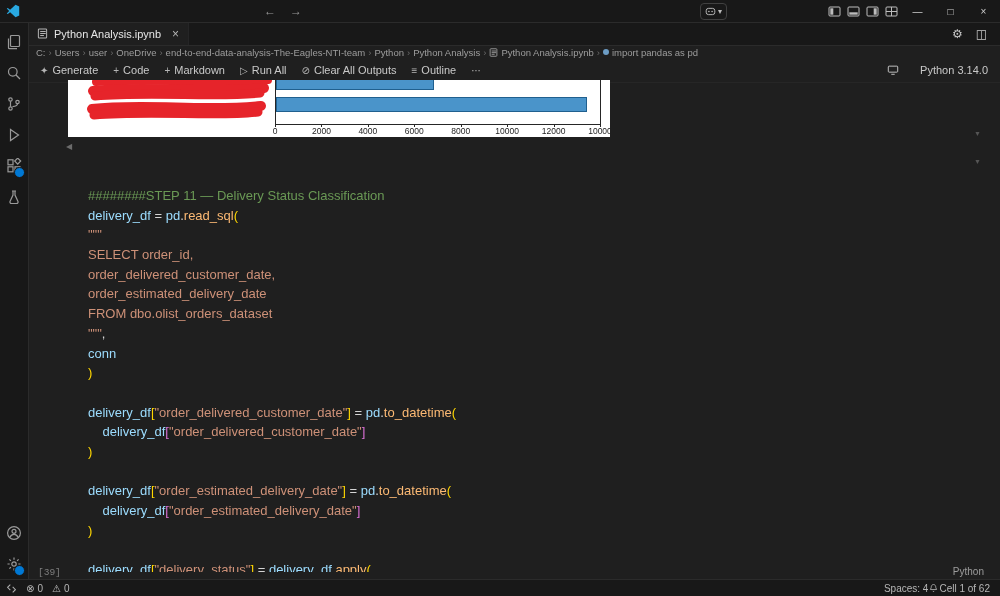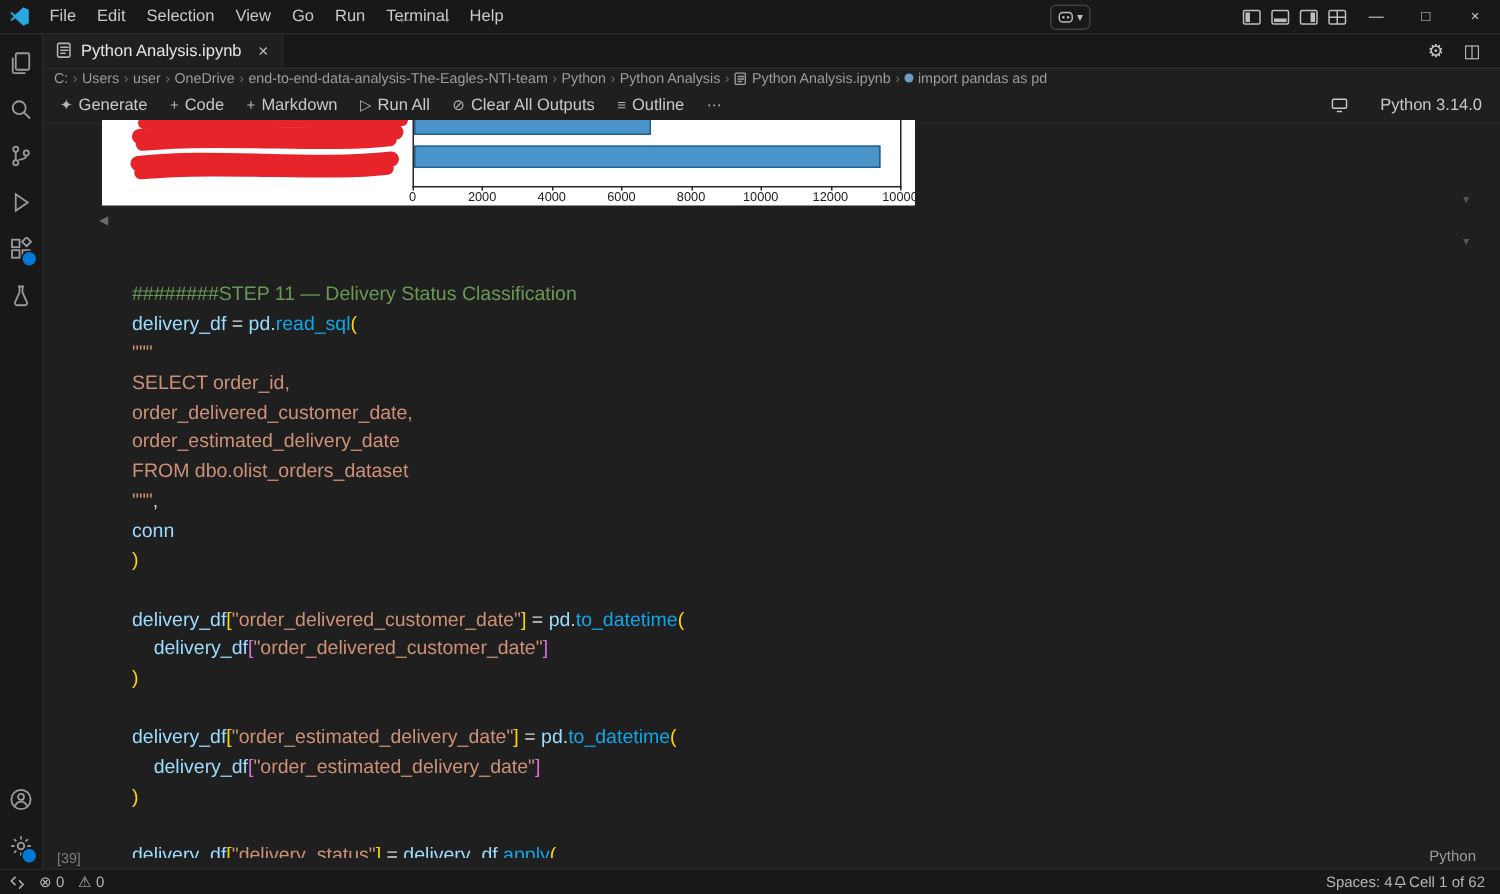--- a/index.html
+++ b/index.html
@@ -42,22 +42,22 @@
   #output{position:absolute;left:40px;top:58px;width:542px;height:57px;background:#ffffff;overflow:hidden;z-index:5}
   .spine{position:absolute;background:#262626}
   .bar{position:absolute;left:208px;height:13px;background:#4a94ca;border:1px solid #20608f}
   .tickmark{position:absolute;top:44px;width:1px;height:3px;background:#262626}
   .ticklabel{position:absolute;top:46px;transform:translateX(-50%);font-size:8.5px;color:#1c1c1c}
   .scribbles{position:absolute;left:0;top:0;z-index:6}
   
   #code{position:absolute;left:60px;top:164px;width:900px;height:386px;overflow:hidden;
         font-family:Liberation Sans, sans-serif;font-size:13px;line-height:19.7px;white-space:pre;cursor:text}
   .cl{height:19.7px}
-  .t-c{color:#6a9955}.t-v{color:#9cdcfe}.t-f{color:#0ea5e9}.t-s{color:#ce9178}.t-o{color:#d4d4d4}.t-b{color:#ffd700}.t-b2{color:#da70d6}
-  .exec{position:absolute;left:10px;top:545px;font-family:Liberation Sans, sans-serif;font-size:9.5px;color:#7f7f7f}
+  .t-c{color:#6a9955}.t-v{color:#9cdcfe}.t-f{color:#fdba74}.t-s{color:#ce9178}.t-o{color:#d4d4d4}.t-b{color:#ffd700}.t-b2{color:#da70d6}
+  .exec{position:absolute;left:10px;top:545px;font-family:Liberation Mono, monospace;font-size:9.5px;color:#7f7f7f}
   .cell-lang{position:absolute;right:16px;top:544px;font-size:10px;color:#9d9d9d}
   .scroll-left{position:absolute;left:38px;top:120px;font-size:8px;color:#6b6b6b}
   .scroll-hint{position:absolute;left:946px;font-size:7px;color:#555555}
   
   .statusbar{position:absolute;left:0;right:0;bottom:0;height:16px;background:#181818;border-top:1px solid #2b2b2b;
              display:flex;align-items:center;font-size:10px;color:#b6b6b6;z-index:30}
   .sb-left{display:flex;align-items:center;gap:9px;padding-left:6px}
   .sb-right{margin-left:auto;display:flex;align-items:center;padding-right:10px}
   .sb-item{display:flex;align-items:center;gap:3px}
   svg{display:block}
@@ -66,30 +66,20 @@
 <body>
 
 <div class="window">
 
   <div class="titlebar">
     <div class="logo">
       <svg width="14" height="14" viewBox="0 0 16 16">
           <path fill="#29a8e0" d="M10.9 0.9 4.7 6.7 2 4.6 0.9 5.1l2.7 2.9-2.7 2.9 1.1.5 2.7-2.1 6.2 5.8 4.2-2V2.9z"></path>
         </svg>
     </div>
-    <div class="menus" id="menus">
-        <span class="menu-item">File</span>
-        <span class="menu-item">Edit</span>
-        <span class="menu-item">Selection</span>
-        <span class="menu-item">View</span>
-        <span class="menu-item">Go</span>
-        <span class="menu-item">Run</span>
-        <span class="menu-item">Terminal</span>
-        <span class="menu-item">Help</span>
-      </div>
     <div class="nav-arrows">
       <span>←</span>
       <span>→</span>
     </div>
     <div class="copilot">
       <svg width="11" height="11" viewBox="0 0 14 14">
           <rect x="1.5" y="3" width="11" height="8" rx="3" fill="none" stroke="#bdbdbd" stroke-width="1.2"></rect>
           <circle cx="5" cy="7" r="1" fill="#bdbdbd"></circle>
           <circle cx="9" cy="7" r="1" fill="#bdbdbd"></circle>
         </svg>

